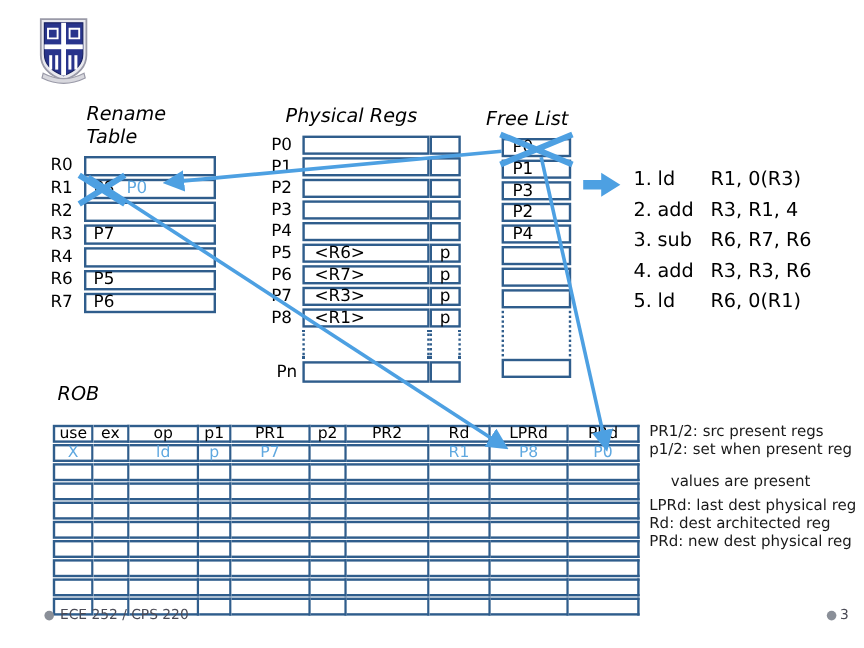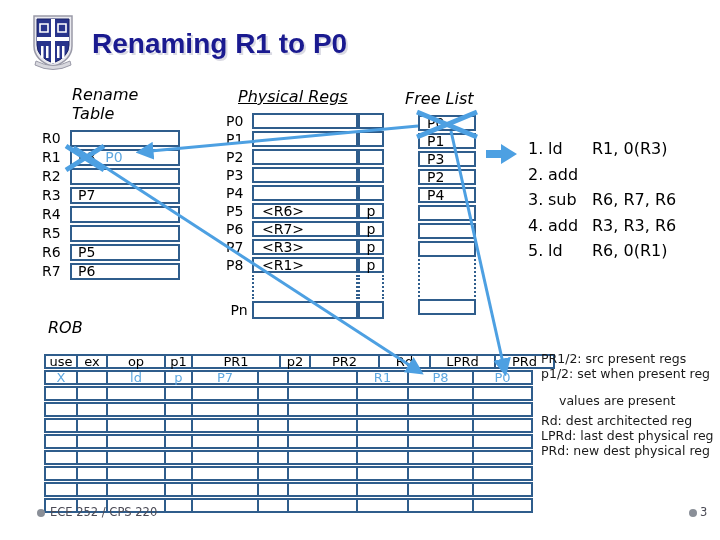--- a/index.html
+++ b/index.html
@@ -73,24 +73,23 @@
     <rect x="7" y="24" width="32" height="4" fill="#ffffff"></rect>
     <path d="M10 11 h8 v8 h-8 z" fill="none" stroke="#fff" stroke-width="1.6"></path>
     <path d="M28 11 h8 v8 h-8 z" fill="none" stroke="#fff" stroke-width="1.6"></path>
     <rect x="11" y="33" width="2.5" height="12" fill="#fff"></rect>
     <rect x="16" y="33" width="2.5" height="12" fill="#fff"></rect>
     <rect x="27" y="33" width="2.5" height="12" fill="#fff"></rect>
     <rect x="32" y="33" width="2.5" height="12" fill="#fff"></rect>
     <path d="M6 48 q17 9 34 0 l1 4 q-18 9 -36 0 z" fill="#d8d8de" stroke="#9a9aa8" stroke-width="1"></path>
   </svg>
 
-  <div class="abs title">Renaming R1 to P0</div>
 
   <div class="abs sec-label" style="left:72px; top:85px; width:82px;">Rename Table</div>
-  <div class="abs sec-label" style="left:238px; top:87px;text-decoration:underline;">Physical Regs</div>
+  <div class="abs sec-label" style="left:238px; top:87px;">Physical Regs</div>
   <div class="abs sec-label" style="left:405px; top:89px;">Free List</div>
   <div class="abs sec-label" style="left:48px; top:318px;text-align:center;">ROB</div>
 
   <div class="abs" style="left:42px; top:130px;">
     <div class="trow rn-row">
       <span class="rlabel rn-label">R0</span>
       <span class="cellbox rn-cell"></span>
     </div>
     <div class="trow rn-row">
       <span class="rlabel rn-label">R1</span>
@@ -105,24 +104,20 @@
     </div>
     <div class="trow rn-row">
       <span class="rlabel rn-label">R3</span>
       <span class="cellbox rn-cell">P7</span>
     </div>
     <div class="trow rn-row">
       <span class="rlabel rn-label">R4</span>
       <span class="cellbox rn-cell"></span>
     </div>
     <div class="trow rn-row">
-      <span class="rlabel rn-label">R5</span>
-      <span class="cellbox rn-cell"></span>
-    </div>
-    <div class="trow rn-row">
       <span class="rlabel rn-label">R6</span>
       <span class="cellbox rn-cell">P5</span>
     </div>
     <div class="trow rn-row">
       <span class="rlabel rn-label">R7</span>
       <span class="cellbox rn-cell">P6</span>
     </div>
   </div>
 
   <div class="abs" style="left:226px; top:113px;">
@@ -218,20 +213,21 @@
 
   <div class="abs" style="left:528px; top:136px;">
     <div class="instr-line">
       <span class="instr-num">1.</span>
       <span class="instr-op">ld</span>
       <span>R1, 0(R3)</span>
     </div>
     <div class="instr-line">
       <span class="instr-num">2.</span>
       <span class="instr-op">add</span>
+      <span>R3, R1, 4</span>
     </div>
     <div class="instr-line">
       <span class="instr-num">3.</span>
       <span class="instr-op">sub</span>
       <span>R6, R7, R6</span>
     </div>
     <div class="instr-line">
       <span class="instr-num">4.</span>
       <span class="instr-op">add</span>
       <span>R3, R3, R6</span>
@@ -242,21 +238,21 @@
       <span>R6, 0(R1)</span>
     </div>
   </div>
 
   <div class="abs" style="left:44px; top:354px;">
     <div class="rob-row rob-header">
       <span class="rob-cell first" style="width:34px">use</span>
       <span class="rob-cell" style="width:30px">ex</span>
       <span class="rob-cell" style="width:58px">op</span>
       <span class="rob-cell" style="width:27px">p1</span>
-      <span class="rob-cell" style="width:88px">PR1</span>
+      <span class="rob-cell" style="width:66px">PR1</span>
       <span class="rob-cell" style="width:30px">p2</span>
       <span class="rob-cell" style="width:69px">PR2</span>
       <span class="rob-cell" style="width:51px">Rd</span>
       <span class="rob-cell" style="width:65px">LPRd</span>
       <span class="rob-cell" style="width:59px">PRd</span>
     </div>
     <div class="rob-row">
       <span class="rob-cell first hl" style="width:34px">X</span>
       <span class="rob-cell hl" style="width:30px"></span>
       <span class="rob-cell hl" style="width:58px">ld</span>
@@ -365,22 +361,22 @@
         <span class="rob-cell" style="width:59px"></span>
       </div>
   </div>
 
   <div class="abs legend" style="left:541px; top:351px; width:175px;">
     <div>PR1/2: src present regs</div>
     <div>p1/2: set when present reg</div>
     <div class="indent">values are present</div>
   </div>
   <div class="abs legend" style="left:541px; top:413px; width:175px;">
+    <div>LPRd: last dest physical reg</div>
     <div>Rd: dest architected reg</div>
-    <div>LPRd: last dest physical reg</div>
     <div>PRd: new dest physical reg</div>
   </div>
 
   <div class="abs bullet" style="left:37px; top:509px;"></div>
   <div class="abs footer-text" style="left:50px; top:505px;">ECE 252 / CPS 220</div>
   <div class="abs bullet" style="left:689px; top:509px;"></div>
   <div class="abs footer-text" style="left:700px; top:505px;">3</div>
 
   <svg class="overlay" width="720" height="540" viewBox="0 0 720 540">
     <defs>

